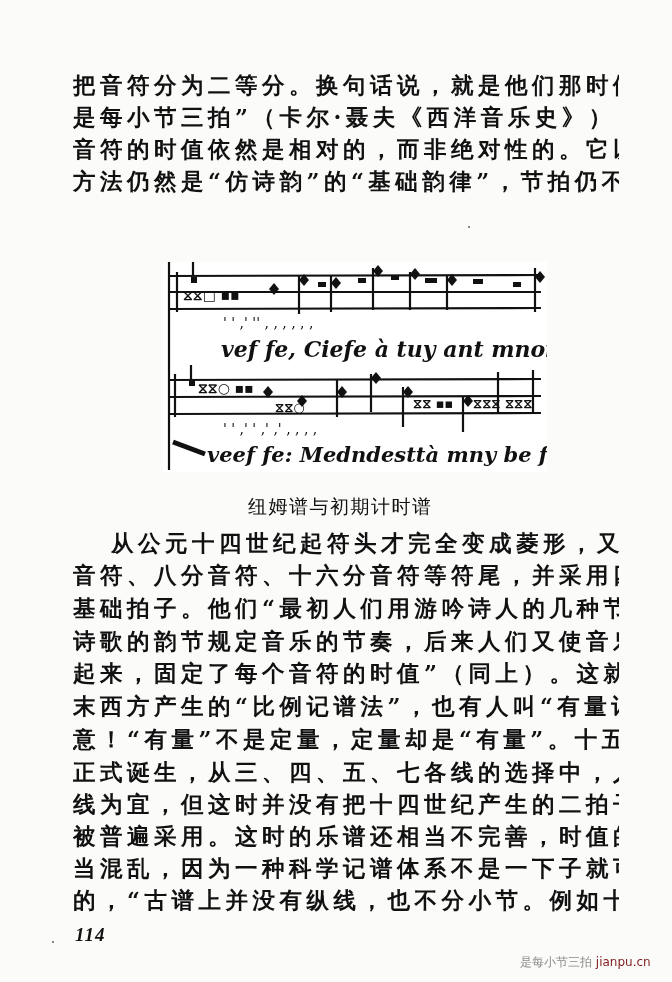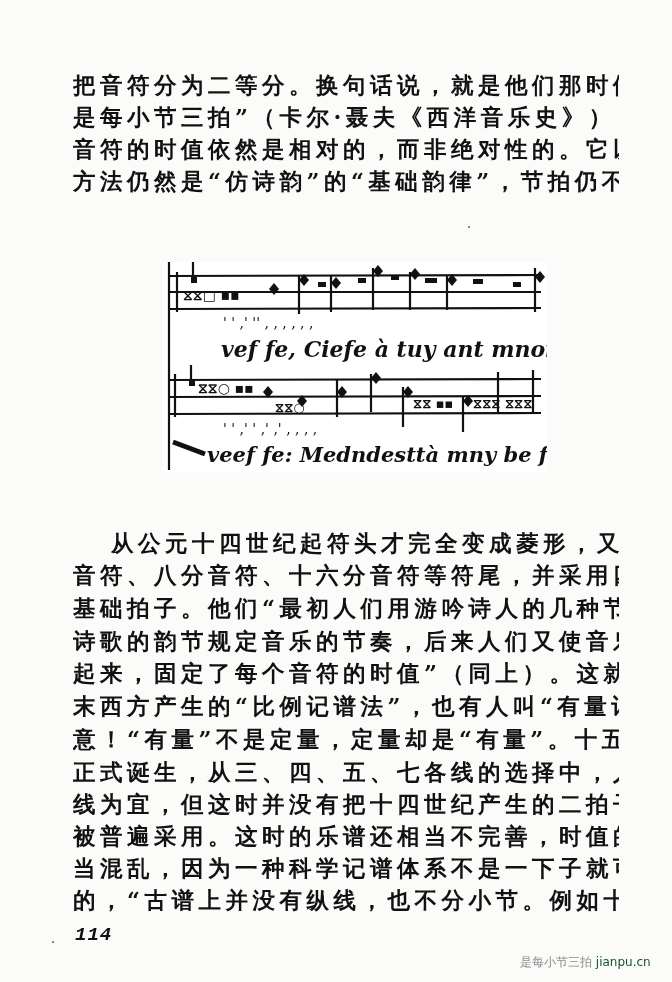--- a/index.html
+++ b/index.html
@@ -23,29 +23,29 @@
     font-size: 19px; line-height: 24px; letter-spacing: 1.5px;
     font-weight: normal; white-space: nowrap;
   }
   .score {
     position: absolute; left: 163px; top: 262px; width: 384px; height: 210px;
     background: #ffffff;
   }
   .score svg { width: 100%; height: 100%; display: block; }
   .page-number {
     position: absolute; left: 75px; top: 924px;
-    font-family: Liberation Mono, monospace; font-style: italic; font-weight: bold;
+    font-family: Liberation Serif, serif; font-style: italic; font-weight: bold;
     font-size: 19px; letter-spacing: 1px;
   }
   .watermark {
     position: absolute; left: 520px; top: 954px;
     font-family: "DejaVu Sans", sans-serif; font-size: 12px; color: #8a8a8a;
     white-space: nowrap;
   }
-  .watermark .wm-url { color: #14532d; font-size: 12px; }
+  .watermark .wm-url { color: #7f1d1d; font-size: 12px; }
   .dot { position: absolute; width: 2px; height: 2px; background: #888; }
 </style>
 </head>
 <body>
 
 <div class="page">
 
   <div class="line" style="top:72px">把音符分为二等分。换句话说，就是他们那时候的标准小节</div>
   <div class="line" style="top:104px">是每小节三拍”（卡尔·聂夫《西洋音乐史》），但这时候</div>
   <div class="line" style="top:136px">音符的时值依然是相对的，而非绝对性的。它以三拍为节的</div>
@@ -118,20 +118,21 @@
 
         <text x="60" y="66" font-size="14" font-family="DejaVu Serif, serif">'  '  ,'  ''   ,   ,   ,   ,   ,   ,</text>
         <text x="60" y="172" font-size="14" font-family="DejaVu Serif, serif">' '  ,'  '  ,'   ,'   ,   ,   ,   ,</text>
       </g>
 
       <text x="58" y="95" font-size="22" font-style="italic" font-family="DejaVu Serif, serif" font-weight="bold" fill="#111">vef fe, Ciefe à tuy ant mnoiy ruy fan</text>
       <text x="44" y="200" font-size="21" font-style="italic" font-family="DejaVu Serif, serif" font-weight="bold" fill="#111">veef fe: Medndesttà mny be foiy ee</text>
     </svg>
   </div>
 
+  <div class="caption">纽姆谱与初期计时谱</div>
 
   <div class="line indent" style="top:530px">从公元十四世纪起符头才完全变成菱形，又产生了四分</div>
   <div class="line" style="top:562px">音符、八分音符、十六分音符等符尾，并采用四分音符作为</div>
   <div class="line" style="top:595px">基础拍子。他们“最初人们用游吟诗人的几种节奏型式，用</div>
   <div class="line" style="top:628px">诗歌的韵节规定音乐的节奏，后来人们又使音乐的节奏独立</div>
   <div class="line" style="top:660px">起来，固定了每个音符的时值”（同上）。这就是十三世纪</div>
   <div class="line" style="top:693px">末西方产生的“比例记谱法”，也有人叫“有量记谱法”。注</div>
   <div class="line" style="top:726px">意！“有量”不是定量，定量却是“有量”。十五世纪五线谱</div>
   <div class="line" style="top:759px">正式诞生，从三、四、五、七各线的选择中，人们公认了五</div>
   <div class="line" style="top:791px">线为宜，但这时并没有把十四世纪产生的二拍子推广，没有</div>

